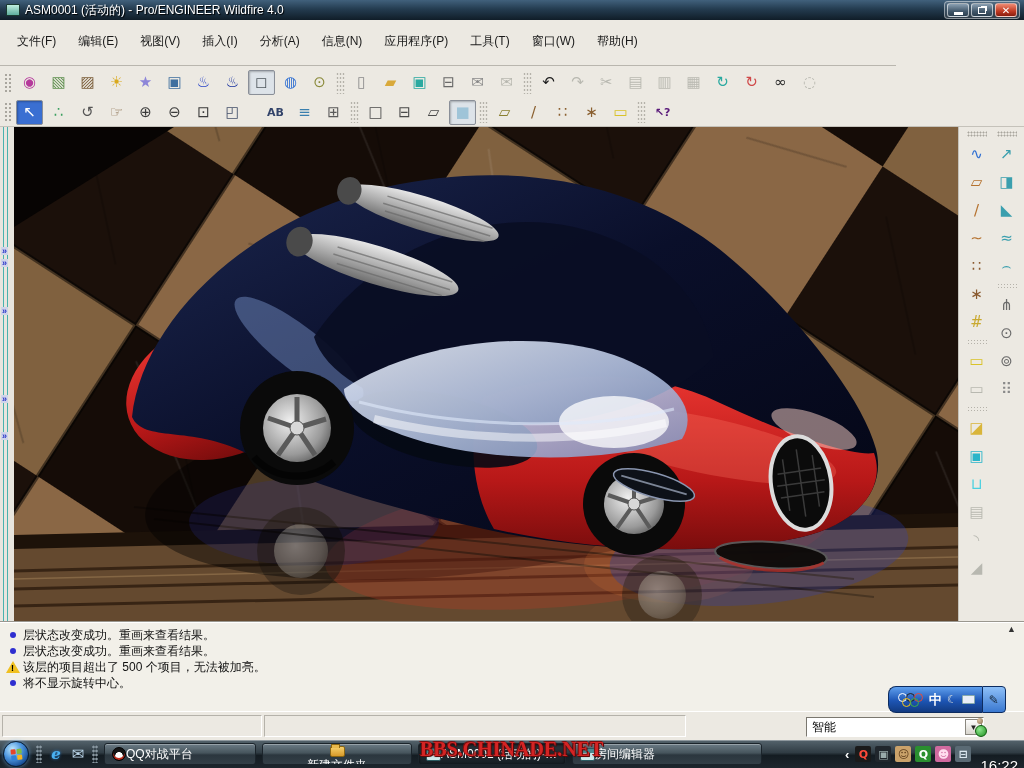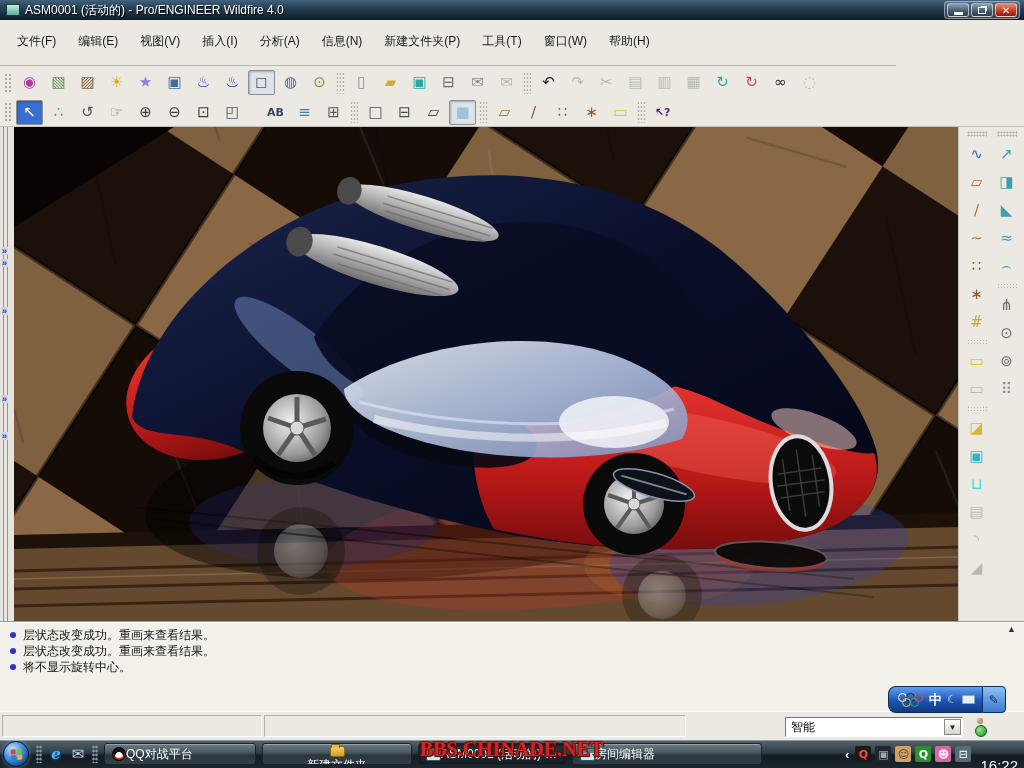--- a/index.html
+++ b/index.html
@@ -75,21 +75,21 @@
   .bullet { width:6px; height:6px; border-radius:50%; background:#2f2fd0; margin:0 7px 0 4px; flex:none; }
   .warntri { width:0; height:0; border-left:7px solid transparent; border-right:7px solid transparent;
     border-bottom:12px solid #f0c020; margin:0 3px 0 0; position:relative; flex:none; }
   .warntri::after { content:"!"; position:absolute; left:-2px; top:2px; font-size:9px; font-weight:bold; color:#000; }
   .msg-resize { position:absolute; right:8px; top:2px; color:#333; font-size:9px; }
 
   
   .statusbar { position:absolute; left:0; top:711px; width:1024px; height:29px; background:#ece9e2;
     border-top:1px solid #fff; }
   .scell { position:absolute; top:3px; height:22px; border:1px solid; border-color:#b5b2aa #fff #fff #b5b2aa; }
-  .combo { position:absolute; left:785px; top:5px; width:178px; height:20px; background:#fff;
+  .combo { position:absolute; left:806px; top:5px; width:178px; height:20px; background:#fff;
     border:1px solid; border-color:#7a776f #fff #fff #7a776f; display:flex; align-items:center; }
   .combo .val { flex:1; font-size:12px; padding-left:5px; color:#000; }
   .combo .drop { width:17px; height:16px; margin-right:1px; background:linear-gradient(#fdfdfd,#d8d5cd);
     border:1px solid #8a877f; display:flex; align-items:center; justify-content:center; font-size:8px; color:#222; }
   .statuslight { position:absolute; left:974px; top:6px; width:12px; height:18px; }
   .statuslight::before { content:""; position:absolute; left:3px; top:0; width:6px; height:6px; border-radius:50%;
     background:radial-gradient(circle at 35% 35%, #d8c0a0, #8a7050); }
   .statuslight::after { content:""; position:absolute; left:1px; top:7px; width:10px; height:10px; border-radius:50%;
     background:radial-gradient(circle at 35% 35%, #8fe88f, #1f8f1f); border:1px solid #0c5c0c; }
 
@@ -164,21 +164,21 @@
     </span>
   </div>
 
   <div class="menubar" id="menubar">
       <div class="menu-item">文件(F)</div>
       <div class="menu-item">编辑(E)</div>
       <div class="menu-item">视图(V)</div>
       <div class="menu-item">插入(I)</div>
       <div class="menu-item">分析(A)</div>
       <div class="menu-item">信息(N)</div>
-      <div class="menu-item">新建文件夹(P)</div>
+      <div class="menu-item">应用程序(P)</div>
       <div class="menu-item">工具(T)</div>
       <div class="menu-item">窗口(W)</div>
       <div class="menu-item">帮助(H)</div>
     </div>
 
   <div class="toolbar" id="toolbar1">
       <div class="grip"></div>
       <div class="tbtn" style="color: rgb(181, 57, 155);">◉</div>
       <div class="tbtn" style="color: rgb(94, 143, 78);">▧</div>
       <div class="tbtn" style="color: rgb(122, 92, 56);">▨</div>
@@ -410,20 +410,24 @@
     <span class="msg-resize">▲</span>
   <div class="msgline">
         <span class="bullet"></span>
         <span>层状态改变成功。重画来查看结果。</span>
       </div>
       <div class="msgline">
         <span class="bullet"></span>
         <span>层状态改变成功。重画来查看结果。</span>
       </div>
       <div class="msgline">
+        <span class="warntri"></span>
+        <span>该层的项目超出了 500 个项目，无法被加亮。</span>
+      </div>
+      <div class="msgline">
         <span class="bullet"></span>
         <span>将不显示旋转中心。</span>
       </div>
     </div>
 
   <div class="statusbar">
     <div class="scell" style="left:2px; width:260px;"></div>
     <div class="scell" style="left:264px; width:422px;"></div>
     <div class="combo">
       <span class="val">智能</span>

